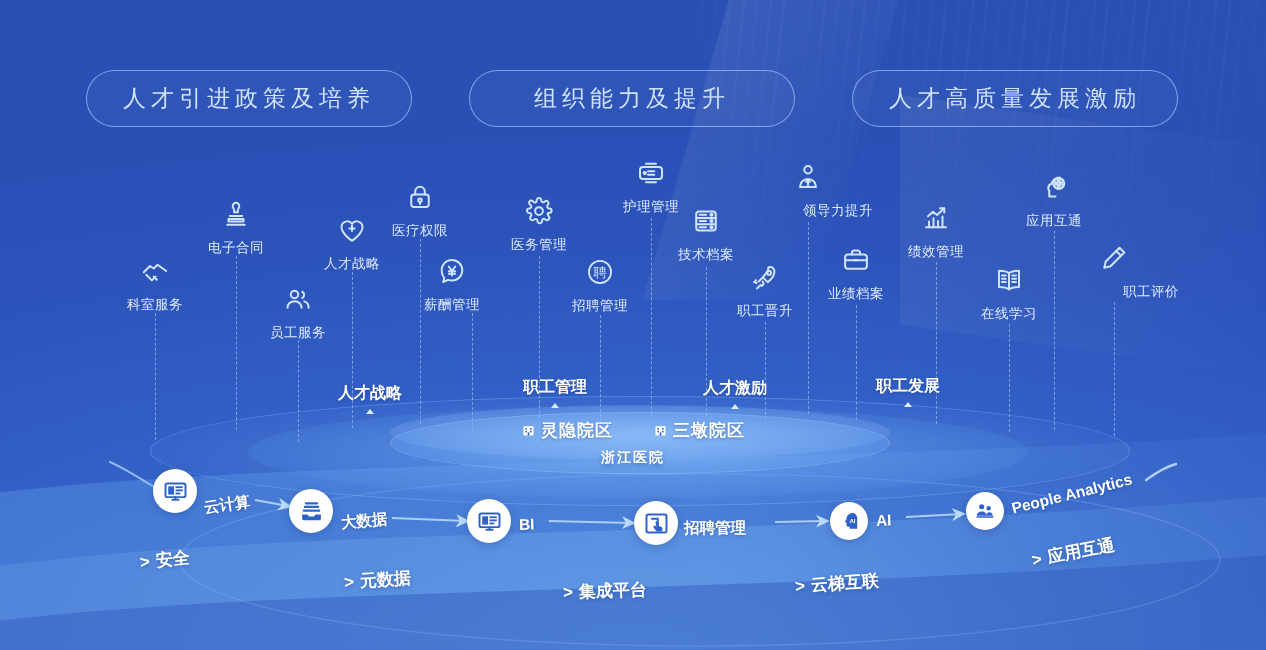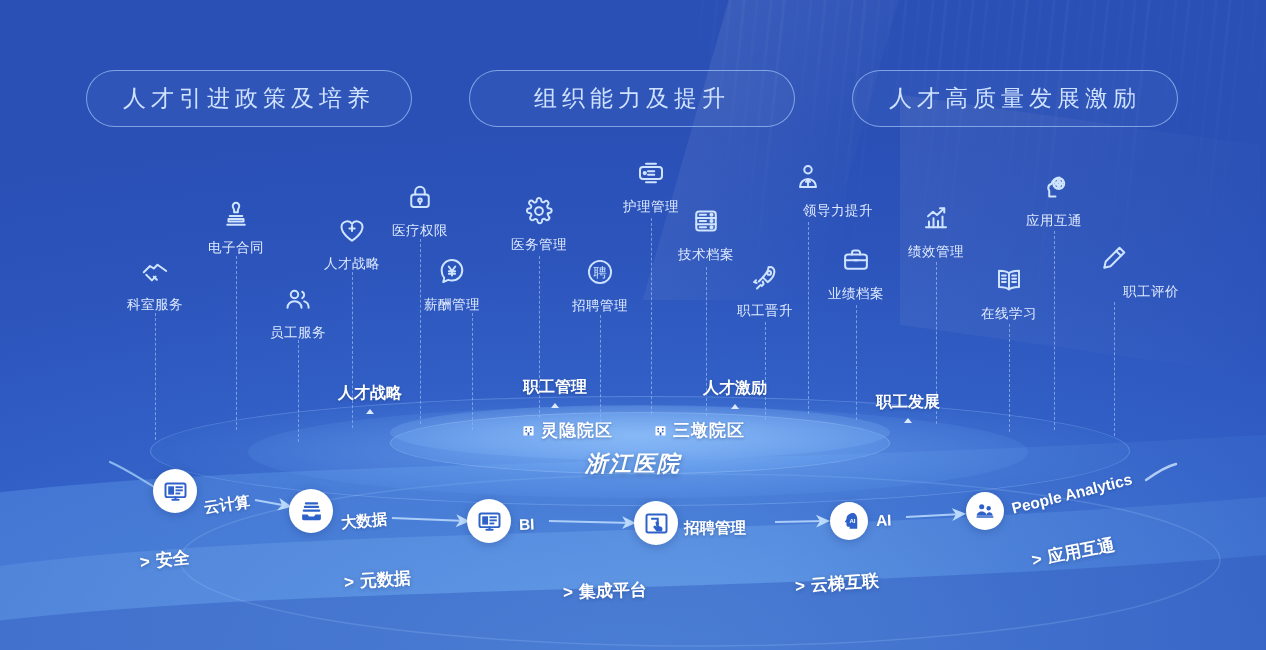--- a/index.html
+++ b/index.html
@@ -105,23 +105,22 @@
     text-align:center; color:#fff; font-weight:bold; font-size:17px;
     letter-spacing:1px; white-space:nowrap;
     text-shadow:0 1px 3px rgba(20,50,110,.4);
   }
   .campus{ display:inline-block; margin:0 20px; }
   .campus .bico{ display:inline-block; vertical-align:-2px; margin-right:5px; }
   .campus .bico svg{ width:15px; height:15px; display:block; }
 
   .hospital{
     position:absolute; left:0; top:449px; width:1266px; text-align:center;
-    color:#fff; font-weight:bold; font-size:22px; letter-spacing:2px;
+    color:#fff; font-weight:bold; font-size:14px; letter-spacing:2px;
     text-shadow:0 2px 5px rgba(20,50,110,.45);
-    font-style:italic;
   }
 
   
   .flow{ position:absolute; left:0; top:0; width:1266px; height:650px; pointer-events:none; }
   .fnode{
     position:absolute; width:44px; height:44px; margin-left:-22px; margin-top:-22px;
     border-radius:50%; background:#ffffff;
     display:flex; align-items:center; justify-content:center;
     box-shadow:0 2px 8px rgba(18,48,110,.28);
   }
@@ -387,21 +386,21 @@
             <path fill="none" stroke="currentColor" stroke-width="1.6" stroke-linecap="round" stroke-linejoin="round" d="M16.4 3.8l3.8 3.8-11 11-5 1.2 1.2-5z"></path>
             <path fill="none" stroke="currentColor" stroke-width="1.6" stroke-linecap="round" stroke-linejoin="round" d="M13.8 6.4l3.8 3.8"></path>
           </svg>
         </span><span class="lbl">职工评价</span></div>
     </div>
 
   <div id="pillars">
       <div class="cat" style="left: 370px; top: 383px;"><span>人才战略</span><span class="tri"></span></div>
       <div class="cat" style="left: 555px; top: 377px;"><span>职工管理</span><span class="tri"></span></div>
       <div class="cat" style="left: 735px; top: 378px;"><span>人才激励</span><span class="tri"></span></div>
-      <div class="cat" style="left: 908px; top: 392px;"><span>职工发展</span><span class="tri"></span></div>
+      <div class="cat" style="left: 908px; top: 376px;"><span>职工发展</span><span class="tri"></span></div>
     </div>
 
   <div class="campus-row" id="campuses"><span class="campus"><span class="bico"><svg viewBox="0 0 24 24">
             <rect fill="currentColor" x="4" y="5" width="16" height="15" rx="1"></rect>
             <rect fill="#3263c8" x="7" y="8" width="2.6" height="2.6"></rect>
             <rect fill="#3263c8" x="14.4" y="8" width="2.6" height="2.6"></rect>
             <rect fill="#3263c8" x="7" y="12.4" width="2.6" height="2.6"></rect>
             <rect fill="#3263c8" x="14.4" y="12.4" width="2.6" height="2.6"></rect>
             <rect fill="#3263c8" x="10.6" y="15" width="2.8" height="5"></rect>
           </svg></span><span>灵隐院区</span></span><span class="campus"><span class="bico"><svg viewBox="0 0 24 24">

